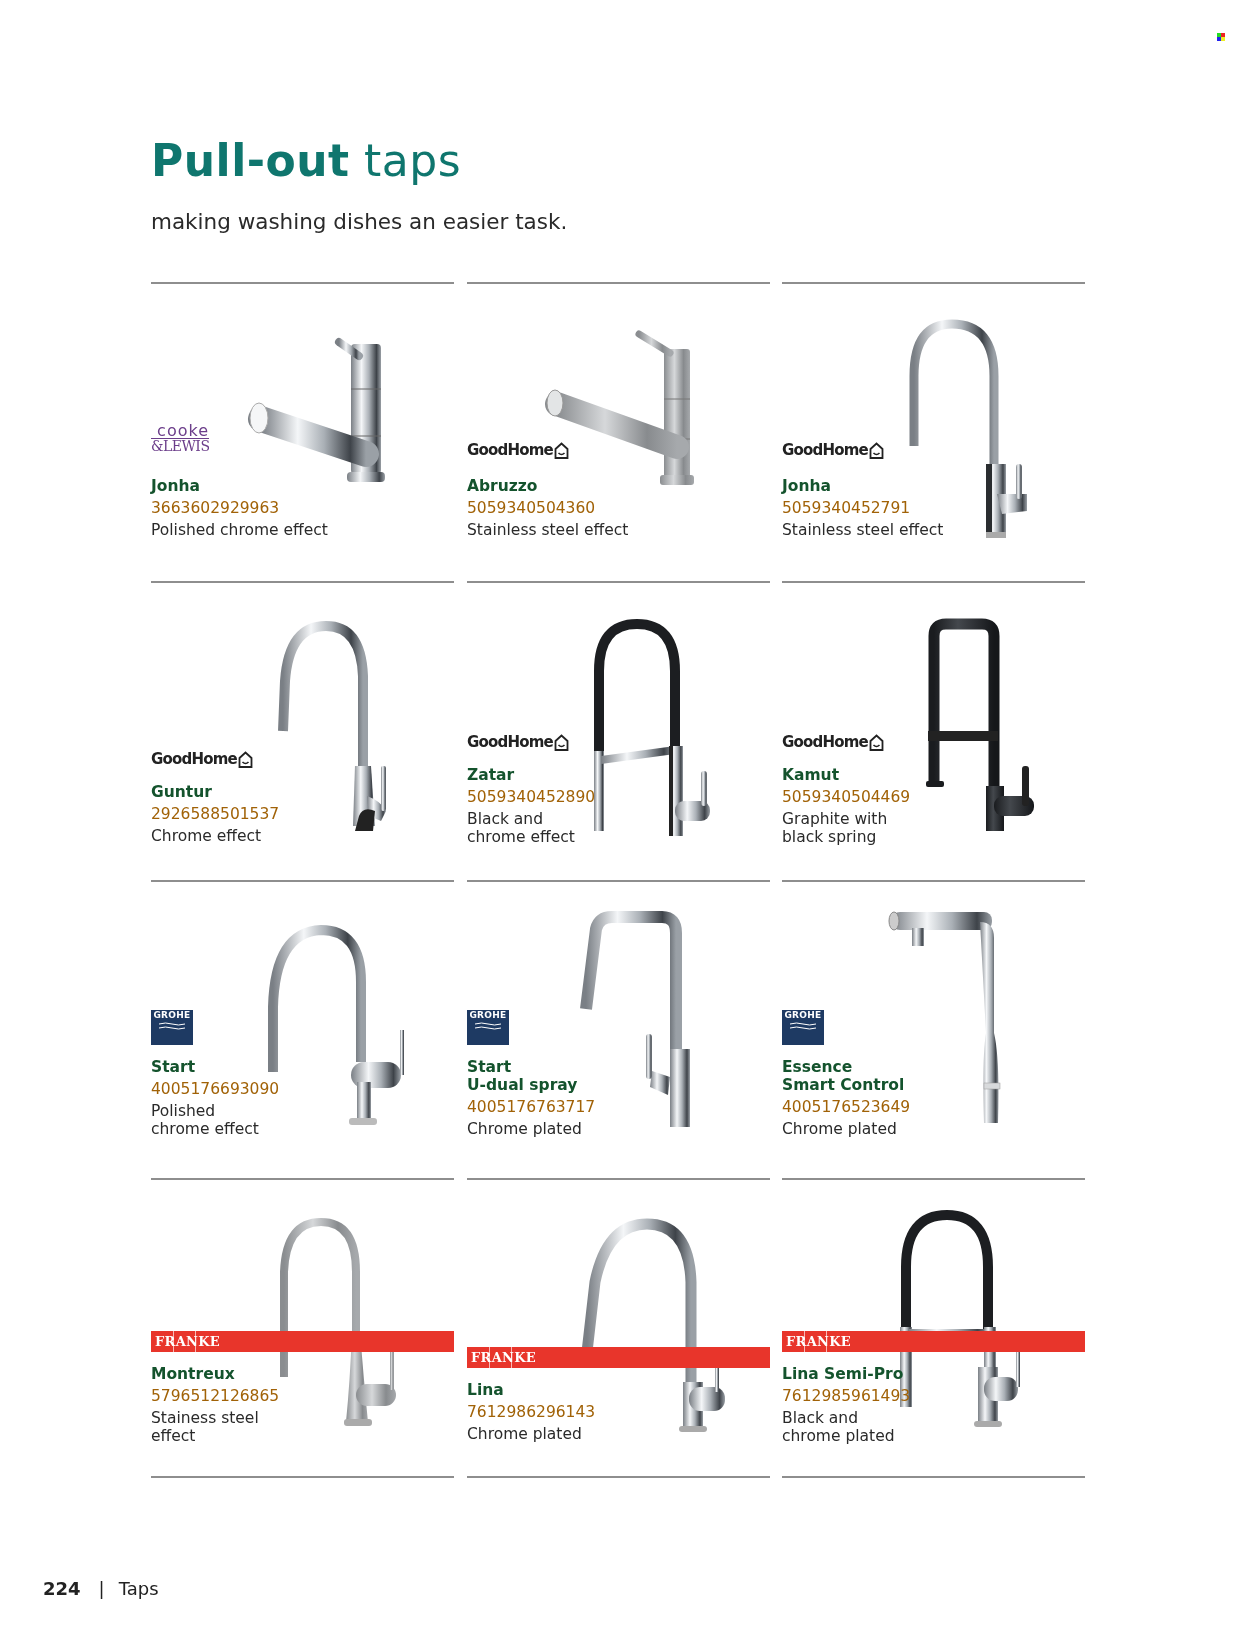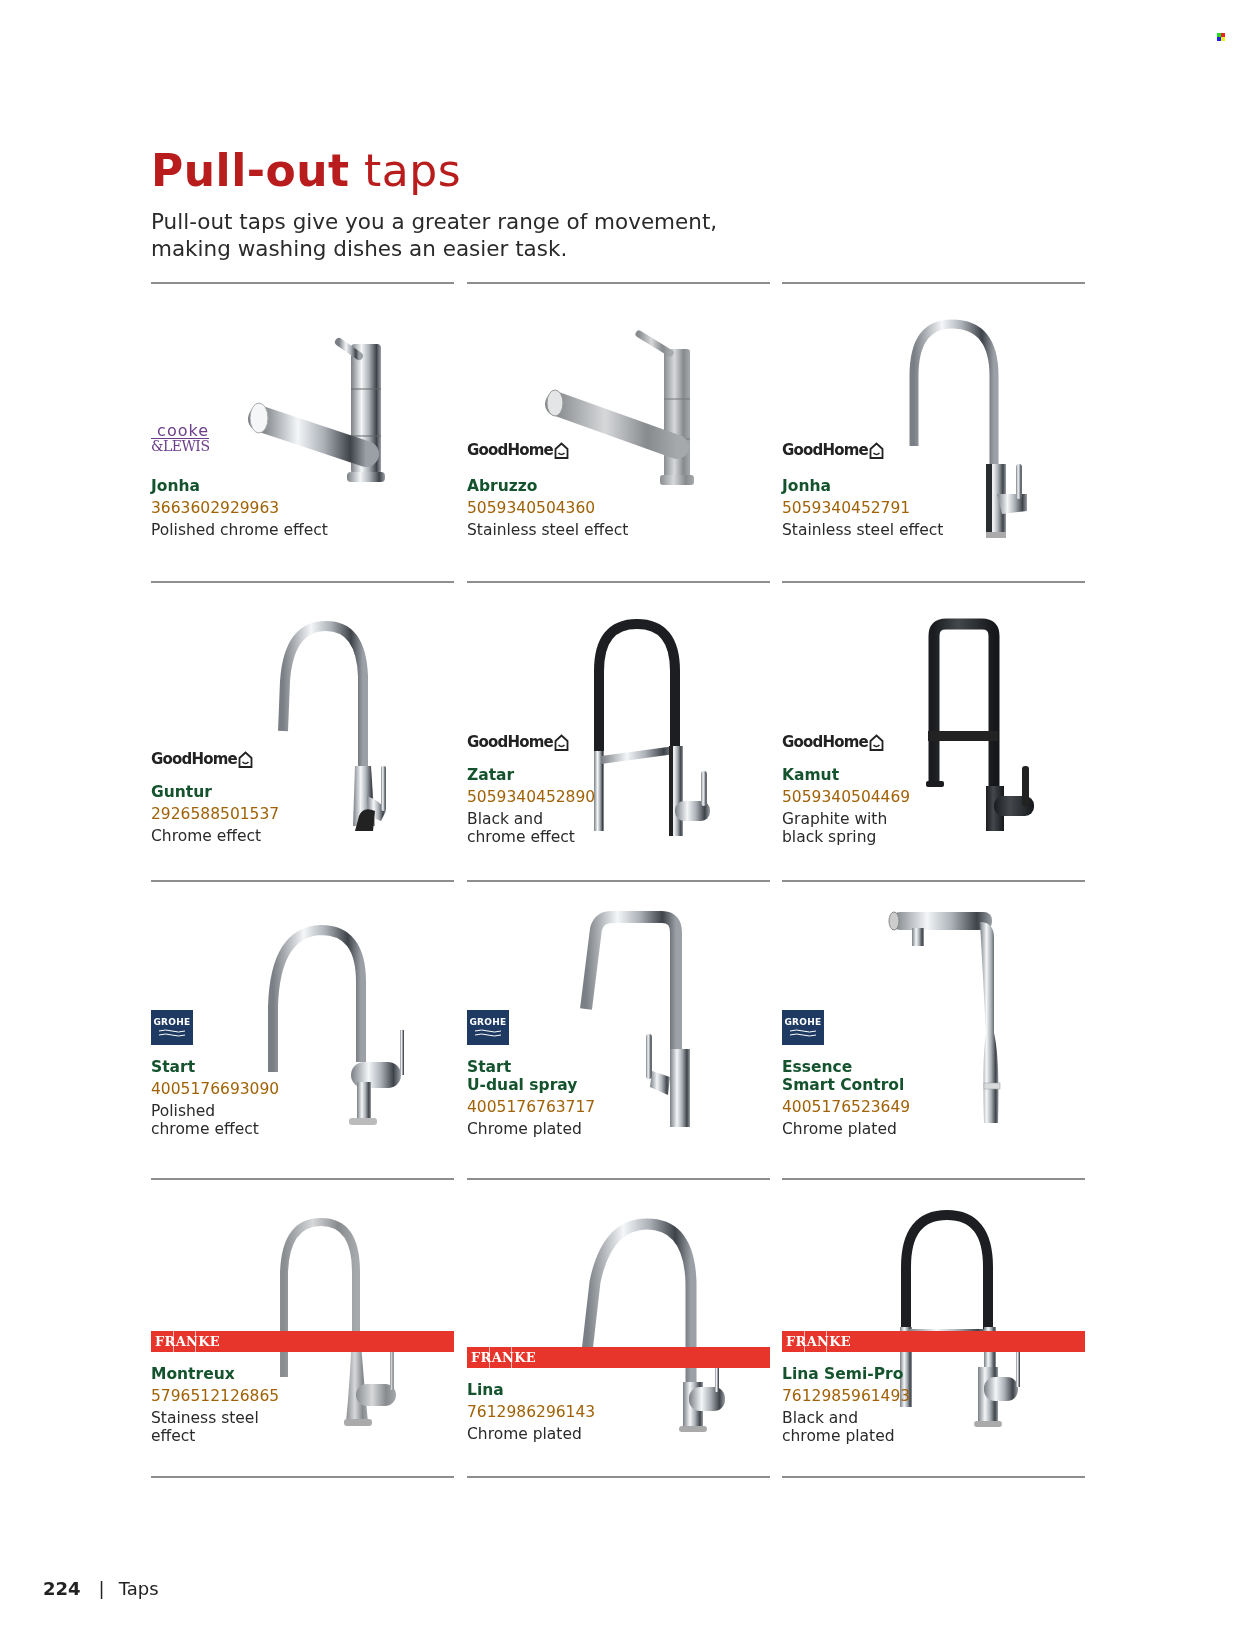--- a/index.html
+++ b/index.html
@@ -1,37 +1,37 @@
 <!DOCTYPE html>
 <html><head>
 <meta charset="utf-8">
 <style>
   html, body { margin:0; padding:0; background:#ffffff; }
   body { width:1250px; height:1636px; position:relative; overflow:hidden;
          font-family:"DejaVu Sans", "Liberation Sans", sans-serif; color:#222; }
   .abs { position:absolute; }
   .color-mark { position:absolute; left:1217px; top:33px; width:8px; height:8px; }
   .color-mark span { position:absolute; width:4px; height:4px; }
-  .title { left:151px; top:145px; font-size:44px; line-height:52px; letter-spacing:0.5px; color:#b91c1c; white-space:nowrap; }
+  .title { left:151px; top:135px; font-size:44px; line-height:52px; letter-spacing:0.5px; color:#0f766e; white-space:nowrap; }
   .title b { font-weight:bold; }
   .title .light { font-weight:normal; }
   .subtitle { left:151px; top:208px; font-size:21.5px; line-height:27px; color:#2a2a2a; width:600px; }
   .hline { position:absolute; height:1.5px; background:#8e8e8e; width:303px; }
   .card { position:absolute; width:303px; height:296px; }
   .brand { position:absolute; left:0; }
   .pname { position:absolute; left:0; font-size:15.5px; font-weight:bold; line-height:18px; color:#14532d; white-space:pre-line; }
   .pcode { position:absolute; left:0; font-size:15.5px; line-height:18px; color:#a16207; }
   .pfinish { position:absolute; left:0; font-size:15.5px; line-height:18px; color:#2a2a2a; white-space:pre-line; }
   .tap { position:absolute; }
   
   .logo-cooke { font-family:"DejaVu Sans", sans-serif; color:#6b3d8a; line-height:14px;text-align:right; }
   .logo-cooke .c1 { font-size:16px; letter-spacing:1px; display:block; border-bottom:1px solid #6b3d8a; width:58px; }
   .logo-cooke .c2 { font-family:"DejaVu Serif", serif; font-size:14px; display:block; letter-spacing:-0.5px; }
   .logo-gh { font-size:15px; font-weight:bold; letter-spacing:-0.8px; color:#222; display:flex; align-items:flex-end; gap:1px; }
-  .logo-grohe { width:42px; height:35px; background:#1e3a63; color:#fff; font-size:9px; font-weight:bold; text-align:center; padding-top:7px; box-sizing:border-box; letter-spacing:0.3px; }
+  .logo-grohe { width:42px; height:35px; background:#1e3a63; color:#fff; font-size:9px; font-weight:bold; text-align:center; padding-top:0; box-sizing:border-box; letter-spacing:0.3px; }
   .logo-grohe .waves { display:block; margin:2px auto 0; width:26px; }
   .logo-franke { height:21px; background:#e8352b; color:#fff; font-family:"DejaVu Serif", serif; font-weight:bold; font-size:13px; line-height:21px; padding:0 4px; letter-spacing:0.3px; position:relative; }
   .logo-franke::before, .logo-franke::after { content:""; position:absolute; top:0; bottom:0; width:1px; background:rgba(255,255,255,0.65); }
   .logo-franke::before { left:22px; } .logo-franke::after { left:44px; }
   .footer { left:43px; top:1578px; font-size:18px; color:#222; white-space:nowrap; }
   .footer b { font-weight:bold; }
   .footer .sep { margin:0 14px 0 18px; }
 </style>
 </head>
 <body>
@@ -41,21 +41,20 @@
   <span style="left:4px;top:0;background:#ee2222"></span>
   <span style="left:0;top:4px;background:#2222ee"></span>
   <span style="left:4px;top:4px;background:#eeee22"></span>
 </div>
 
 <div class="abs title">
   <b>Pull-out</b>
   <span class="light">taps</span>
 </div>
 <div class="abs subtitle">
-  <div>Pull-out taps give you a greater range of movement,</div>
   <div>making washing dishes an easier task.</div>
 </div>
 
 <div class="hline" style="left:151px;top:282px"></div>
 <div class="hline" style="left:467px;top:282px"></div>
 <div class="hline" style="left:782px;top:282px"></div>
 
 <div class="hline" style="left:151px;top:581px"></div>
 <div class="hline" style="left:467px;top:581px"></div>
 <div class="hline" style="left:782px;top:581px"></div>

